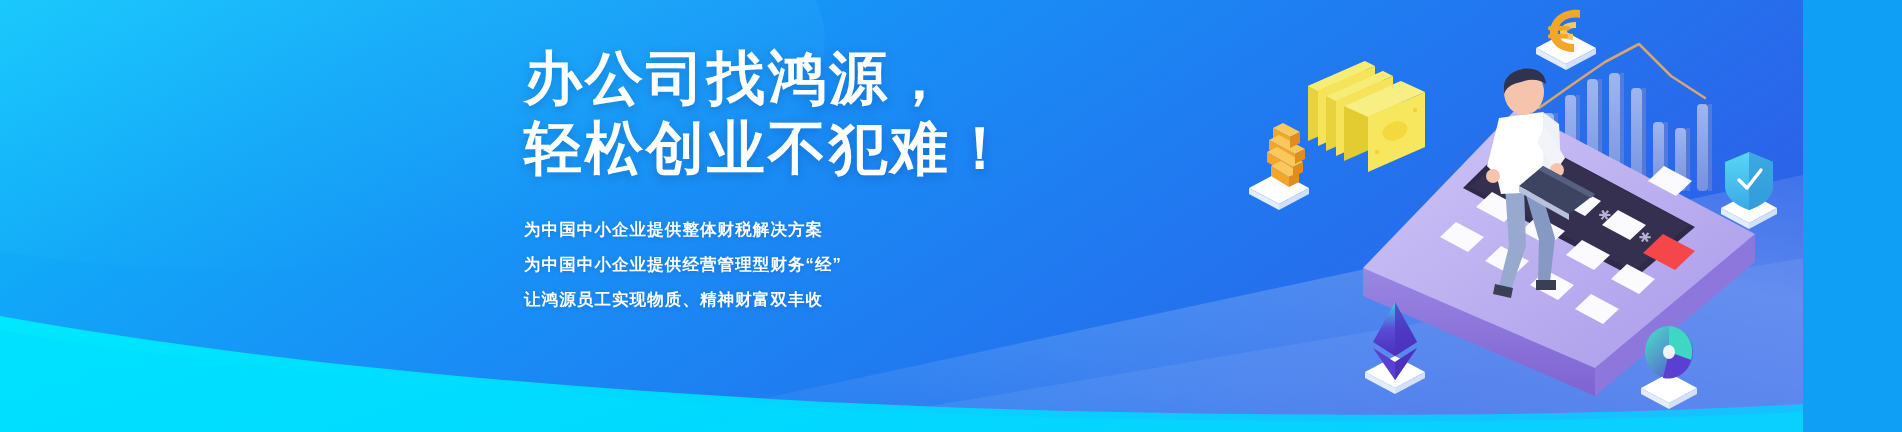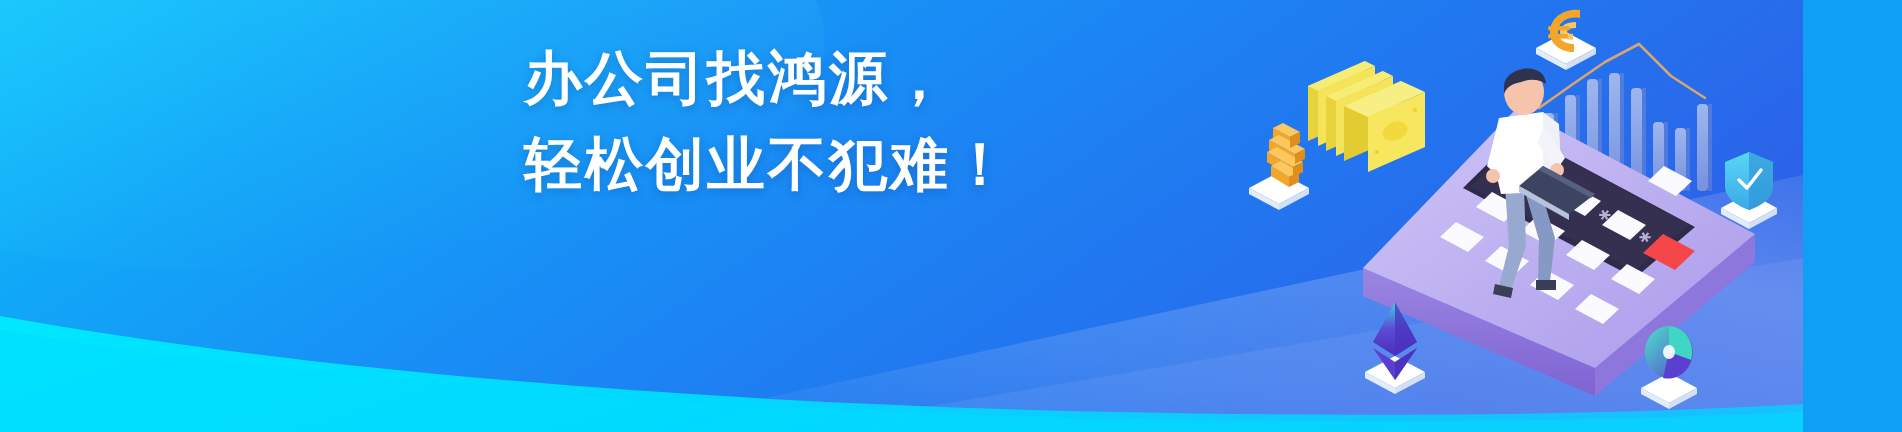--- a/index.html
+++ b/index.html
@@ -31,21 +31,21 @@
   }
   .headline {
     color:#ffffff;
     font-size:58px;
     font-weight:bold;
     line-height:68px;
     letter-spacing:3px;
     text-shadow:0 3px 10px rgba(6,60,140,.30);
     white-space:nowrap;
   }
-  .headline .line-2 { margin-top:18px; }
+  .headline .line-2 { margin-top:2px; }
 
   .sub-list { margin-top:30px; }
   .sub-line {
     color:#ffffff;
     font-size:16.5px;
     line-height:35px;
     font-weight:bold;
     letter-spacing:1.1px;
     white-space:nowrap;
     text-shadow:0 1px 4px rgba(6,60,140,.22);
@@ -101,20 +101,25 @@
 
       <path d="M0 316 C 330 372, 760 404, 1180 412 C 1480 418, 1720 414, 1902 404 L1902 432 L0 432 Z" fill="url(#gCyan)"></path>
       <path d="M0 330 C 340 384, 780 412, 1200 419 C 1490 424, 1730 420, 1902 412 L1902 432 L0 432 Z" fill="#00dcff" opacity="0.55"></path>
     </svg>
   </div>
 
   <div class="copy-block">
     <div class="headline">
       <div class="line-1">办公司找鸿源，</div>
       <div class="line-2">轻松创业不犯难！</div>
+    </div>
+    <div class="sub-list">
+      <div class="sub-line">为中国中小企业提供整体财税解决方案</div>
+      <div class="sub-line">为中国中小企业提供经营管理型财务“经”</div>
+      <div class="sub-line">让鸿源员工实现物质、精神财富双丰收</div>
     </div>
   </div>
 
   <div class="illustration">
     <svg viewBox="0 0 560 432" xmlns="http://www.w3.org/2000/svg">
       <defs>
         <linearGradient id="calcTop" x1="0" y1="0" x2="1" y2="1">
           <stop offset="0" stop-color="#cfc6f7"></stop>
           <stop offset="1" stop-color="#aa9aea"></stop>
         </linearGradient>

